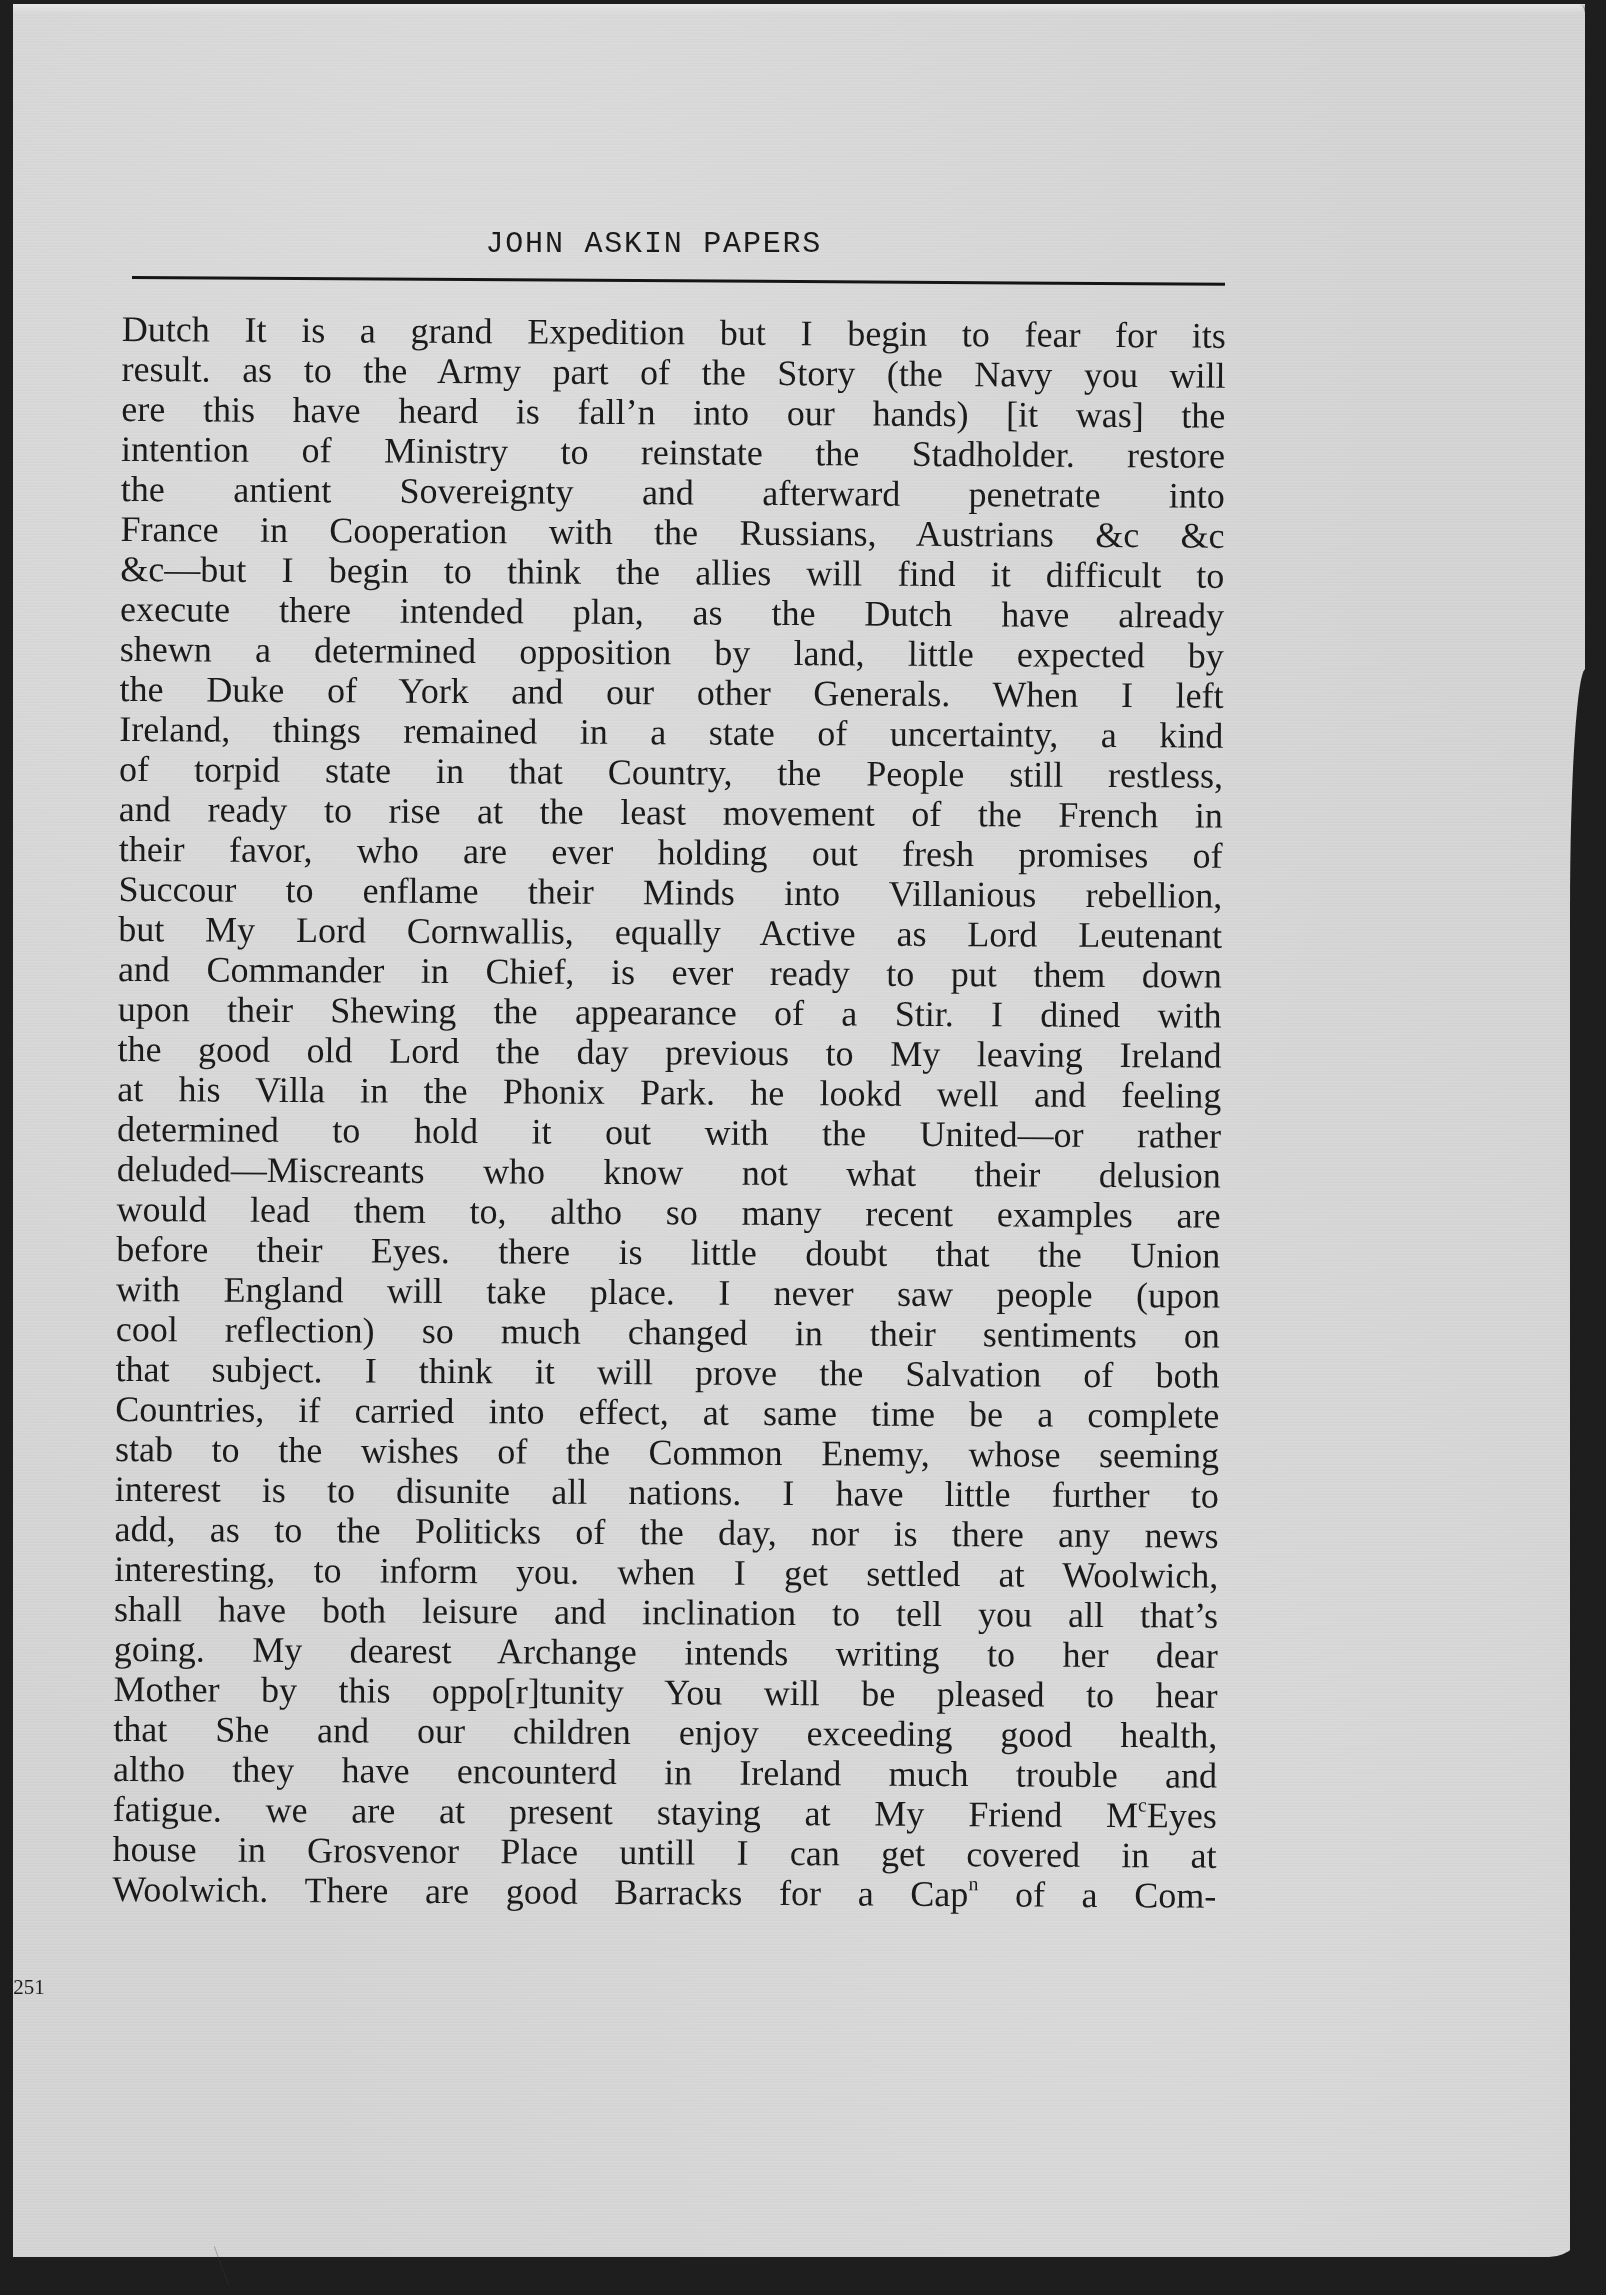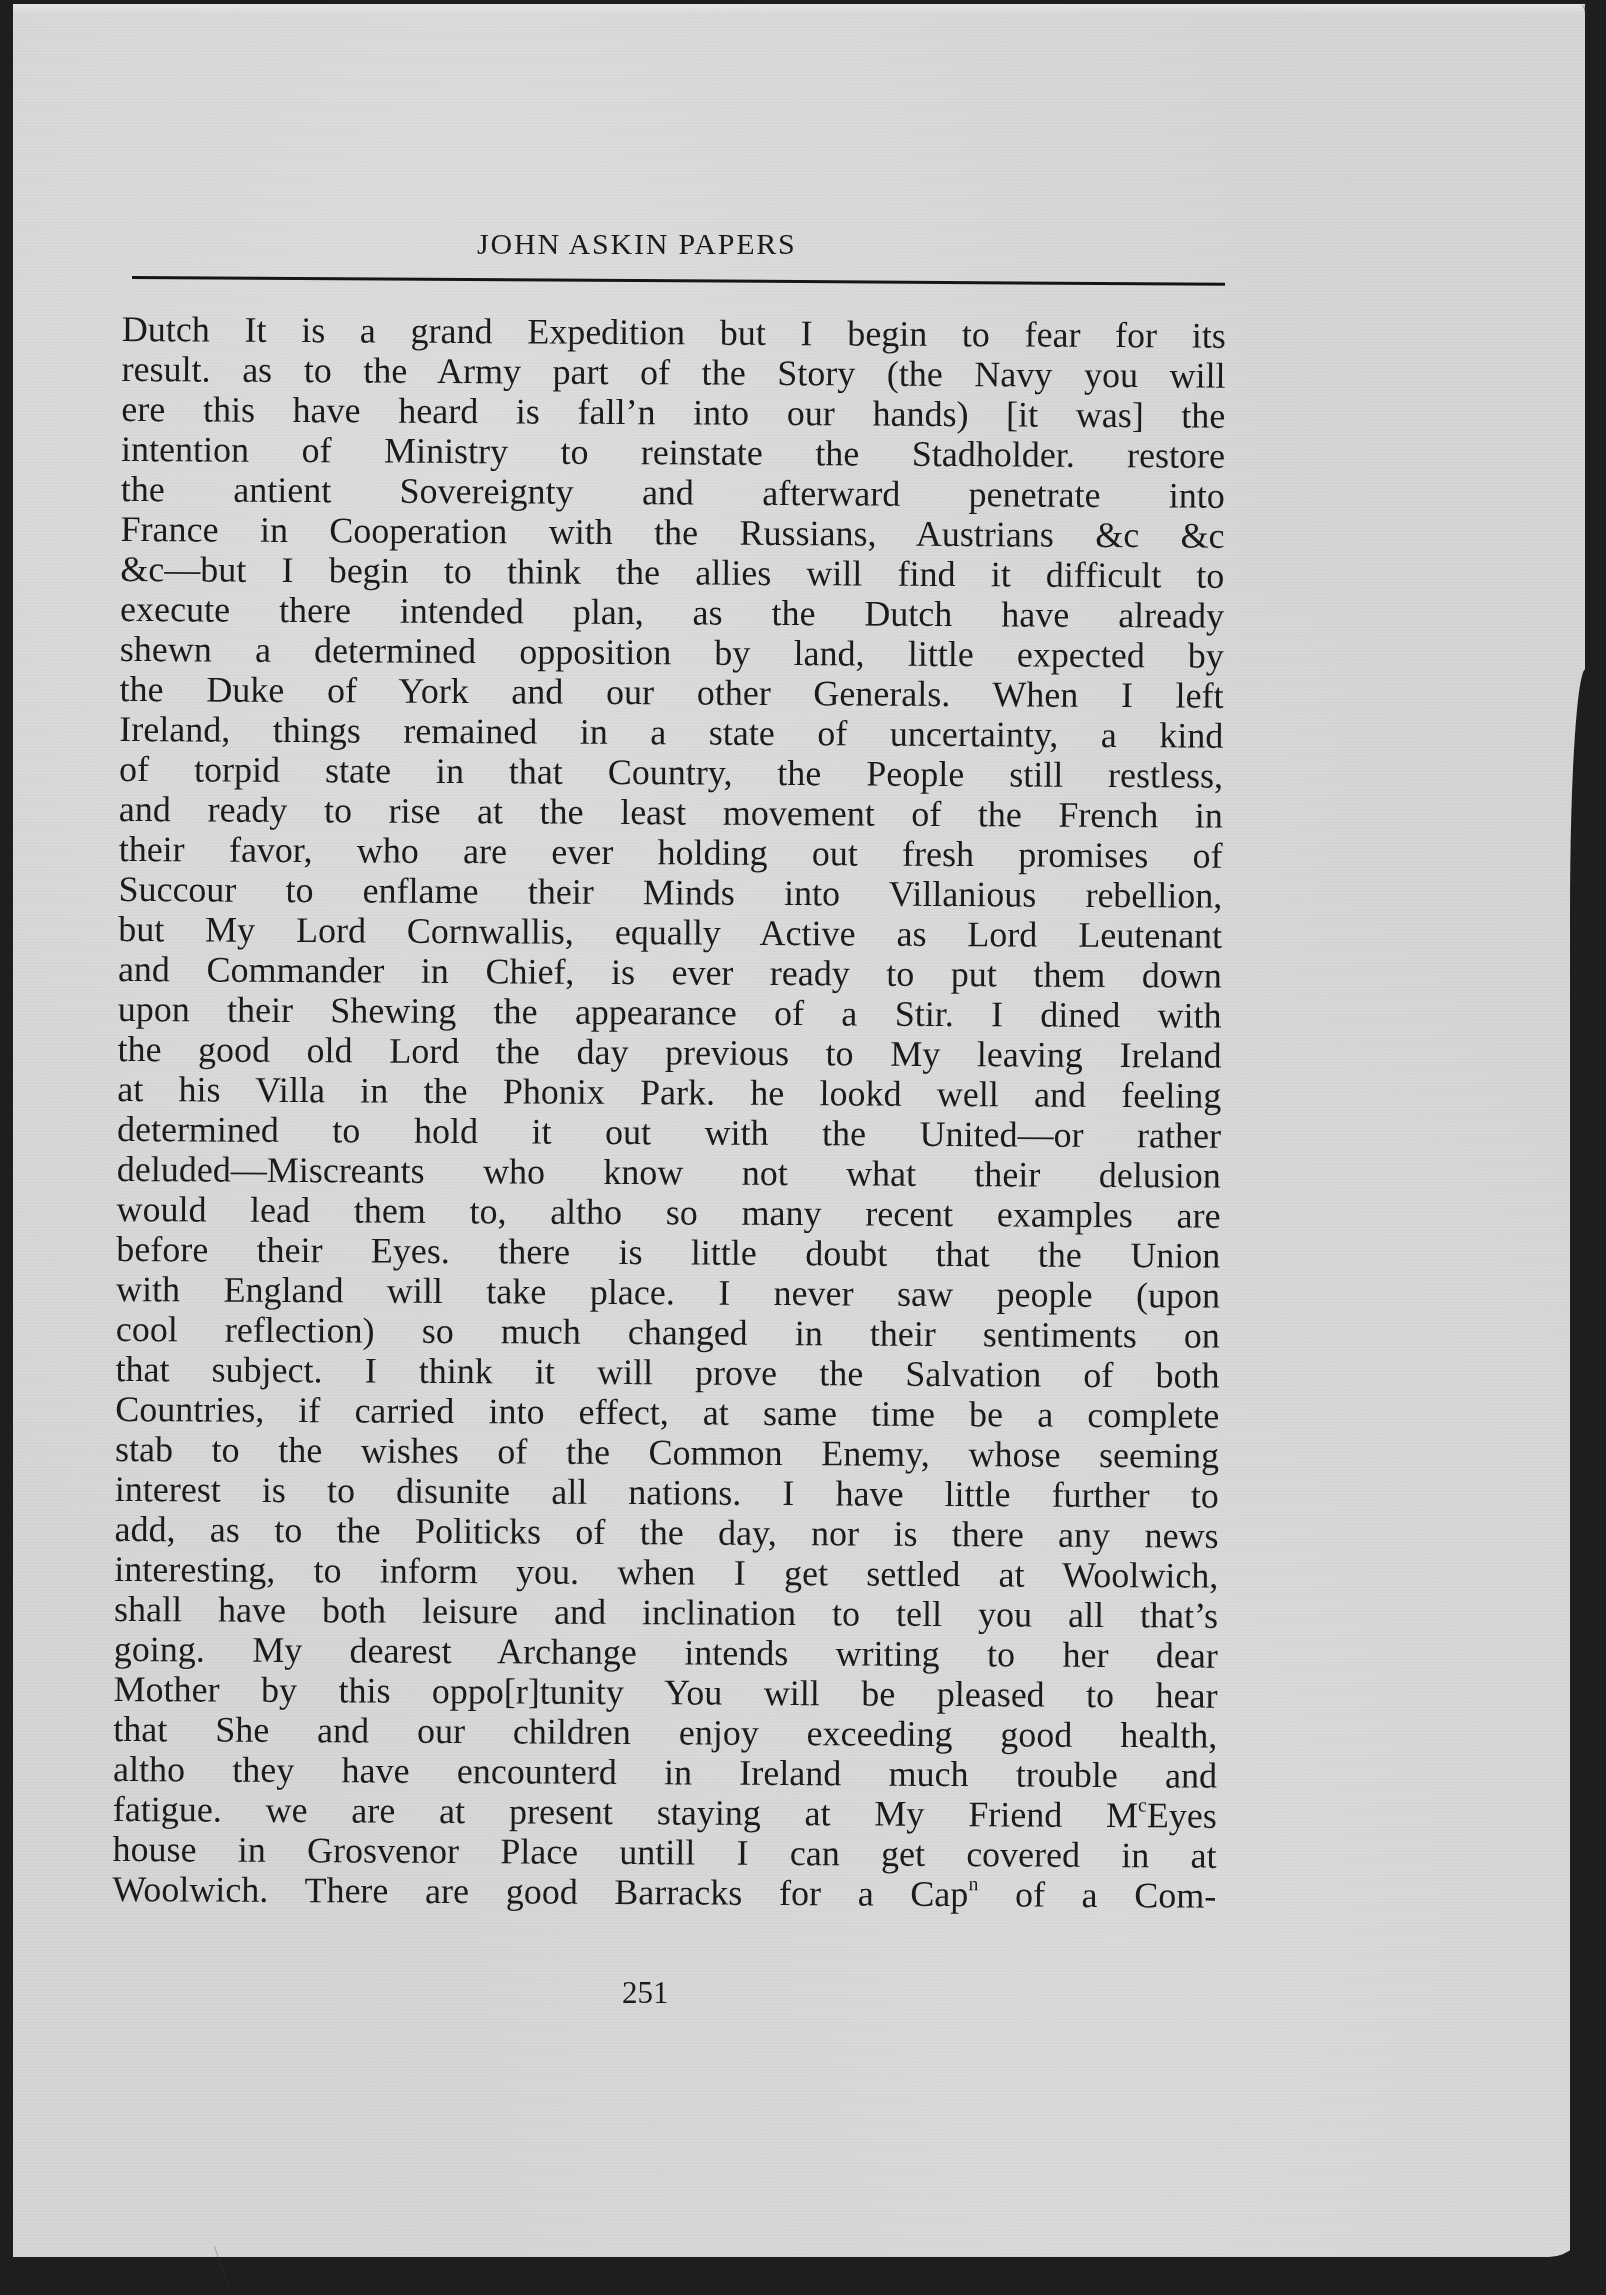--- a/index.html
+++ b/index.html
@@ -44,25 +44,26 @@
     left: 0; top: 0; right: 0;
     height: 9.7px;
     background: linear-gradient(#e6e6e6, rgba(230,230,230,0));
   }
   .running-head {
     position: absolute;
     left: 0;
     width: 1247px;
     top: 225px;
     text-align: center;
-    font-family: Liberation Serif, serif;
+    font-family: Liberation Mono, monospace;
     font-size: 30px;
     letter-spacing: 1.8px;
     color: #1a1a1a;
     line-height: 1;
+    padding-left: 17px;
   }
   .rule {
     position: absolute;
     left: 119px;
     top: 272px;
     width: 1093px;
     height: 3px;
     background: #151515;
     transform: rotate(0.35deg);
     transform-origin: left center;
@@ -93,23 +94,23 @@
     line-height: 0;
   }
   .line.last {
     text-align-last: justify;
   }
   .folio {
     position: absolute;
     left: 0;
     width: 1264px;
     top: 1973px;
-    text-align: center;
+    text-align: left;
     font-family: "Liberation Serif", "DejaVu Serif", serif;
-    font-size: 31px;
+    font-size: 21px;
     color: #1b1b1b;
     line-height: 1;
   }
   .crease {
     position: absolute;
     left: 221px;
     top: 2245px;
     width: 1.2px;
     height: 42px;
     background: rgba(60,60,60,0.35);

